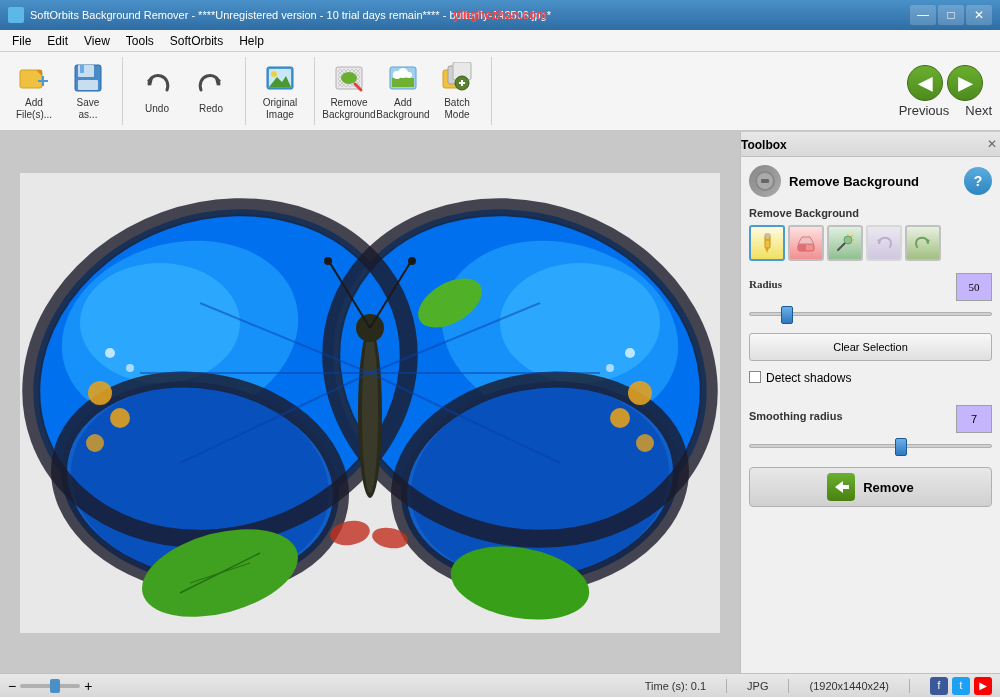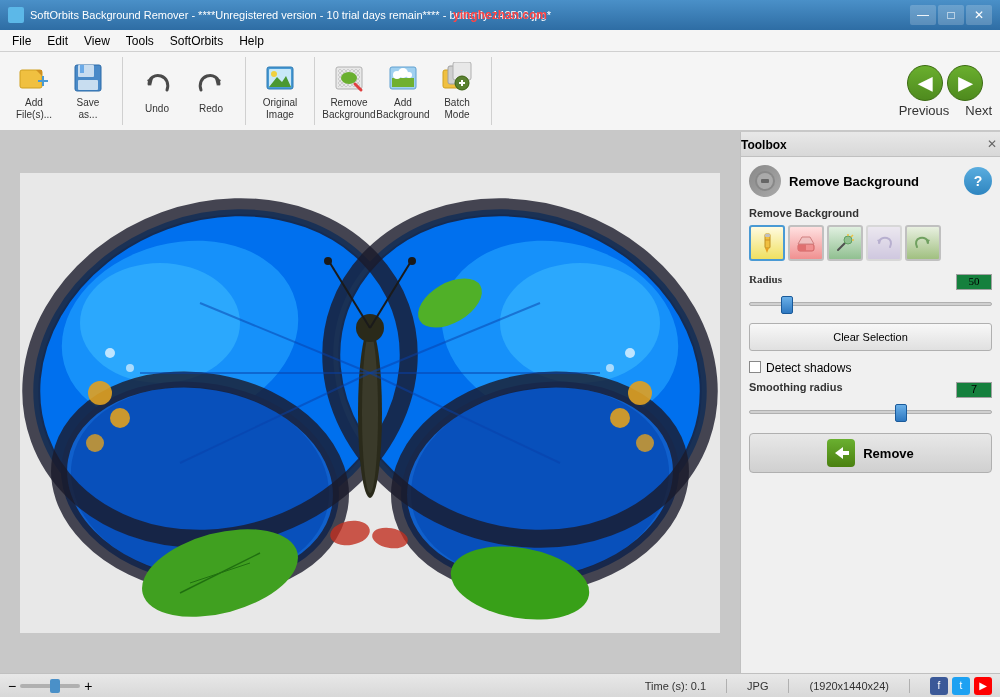--- a/index.html
+++ b/index.html
@@ -167,24 +167,24 @@
     .tb-tool-btn.active { border-color: #4a9ad4; background: #e0f0ff; }
     .tb-tool-btn.pencil { background: linear-gradient(to bottom, #fffbe0, #f0e060); }
     .tb-tool-btn.eraser { background: linear-gradient(to bottom, #ffe0e0, #f09090); }
     .tb-tool-btn.magic { background: linear-gradient(to bottom, #e0f0e0, #90c090); }
     .tb-tool-btn.undo-tool { background: linear-gradient(to bottom, #e8e0f0, #b0a0d0); opacity: 0.5; }
     .tb-tool-btn.redo-tool { background: linear-gradient(to bottom, #e8f0e0, #a0c080); }
 
     .radius-section { margin-bottom: 10px; font-family: Liberation Serif, serif; }
     .radius-label-row { display: flex; justify-content: space-between; align-items: center; margin-bottom: 4px; }
     .radius-value-box {
-      width: 36px; height: 16px;
+      width: 36px; height: 28px;
       border: 1px solid #a0a0a0;
-      background: #15803d;
-      display: flex; justify-content: center;
+      background: #c4b5fd;
+      display: flex; align-items: center; justify-content: center;
       font-size: 11px;
     }
     .slider-container {
       width: 100%; height: 18px;
       position: relative;
       display: flex; align-items: center;
     }
     .slider-track {
       width: 100%; height: 4px;
       background: #d0d0d0;
@@ -208,21 +208,21 @@
       background: linear-gradient(to bottom, #f8f8f8, #e0e0e0);
       border: 1px solid #b0b0b0;
       border-radius: 3px;
       cursor: pointer;
       font-size: 11px;
       margin-bottom: 10px;
     }
 
     .checkbox-row {
       display: flex; gap: 5px;
-      margin-bottom: 6px;
+      margin-bottom: 20px;
     }
     .cb { width: 12px; height: 12px; border: 1px solid #888; background: white; flex-shrink: 0; }
 
     .smoothing-section { margin-bottom: 12px; }
     .smoothing-label-row { display: flex; justify-content: space-between; align-items: center; margin-bottom: 4px; }
 
     .remove-btn {
       width: 100%;
       height: 40px;
       background: linear-gradient(to bottom, #e8e8e8, #d0d0d0);

